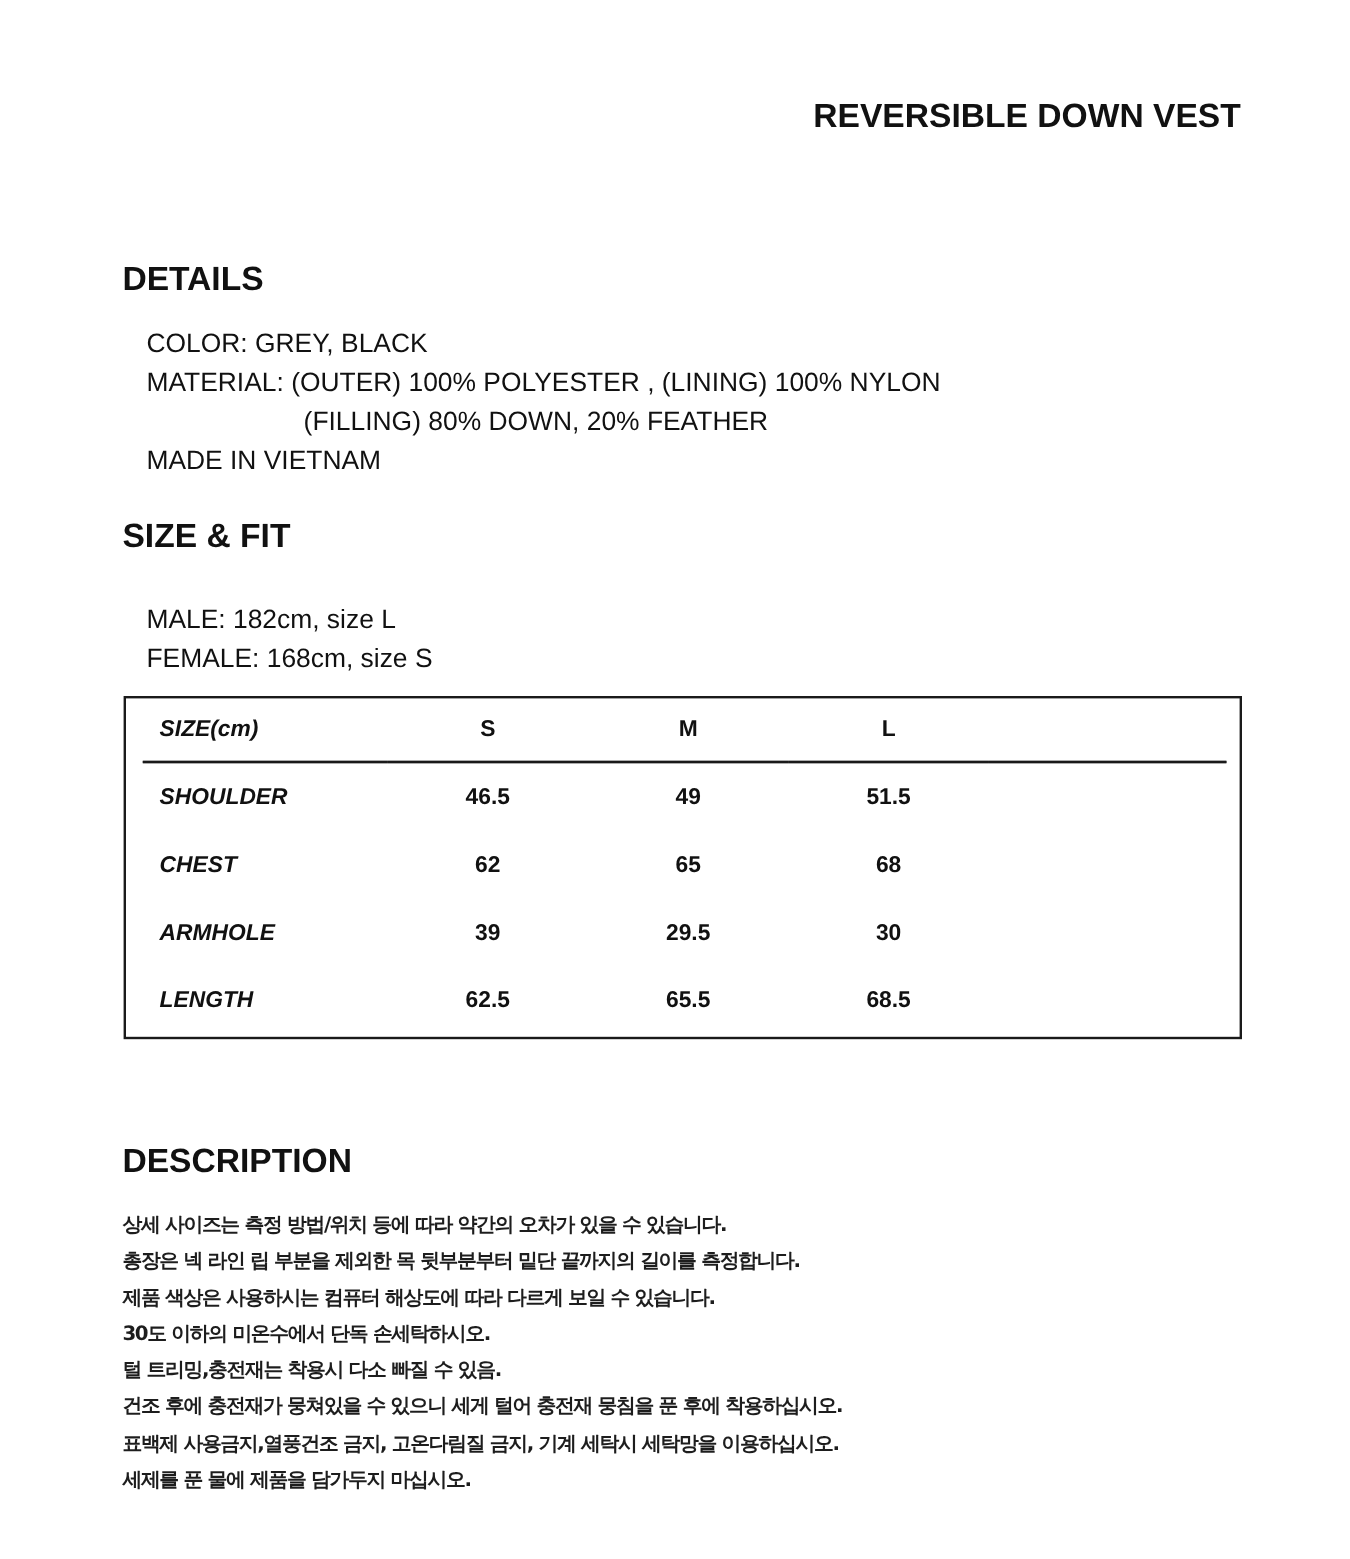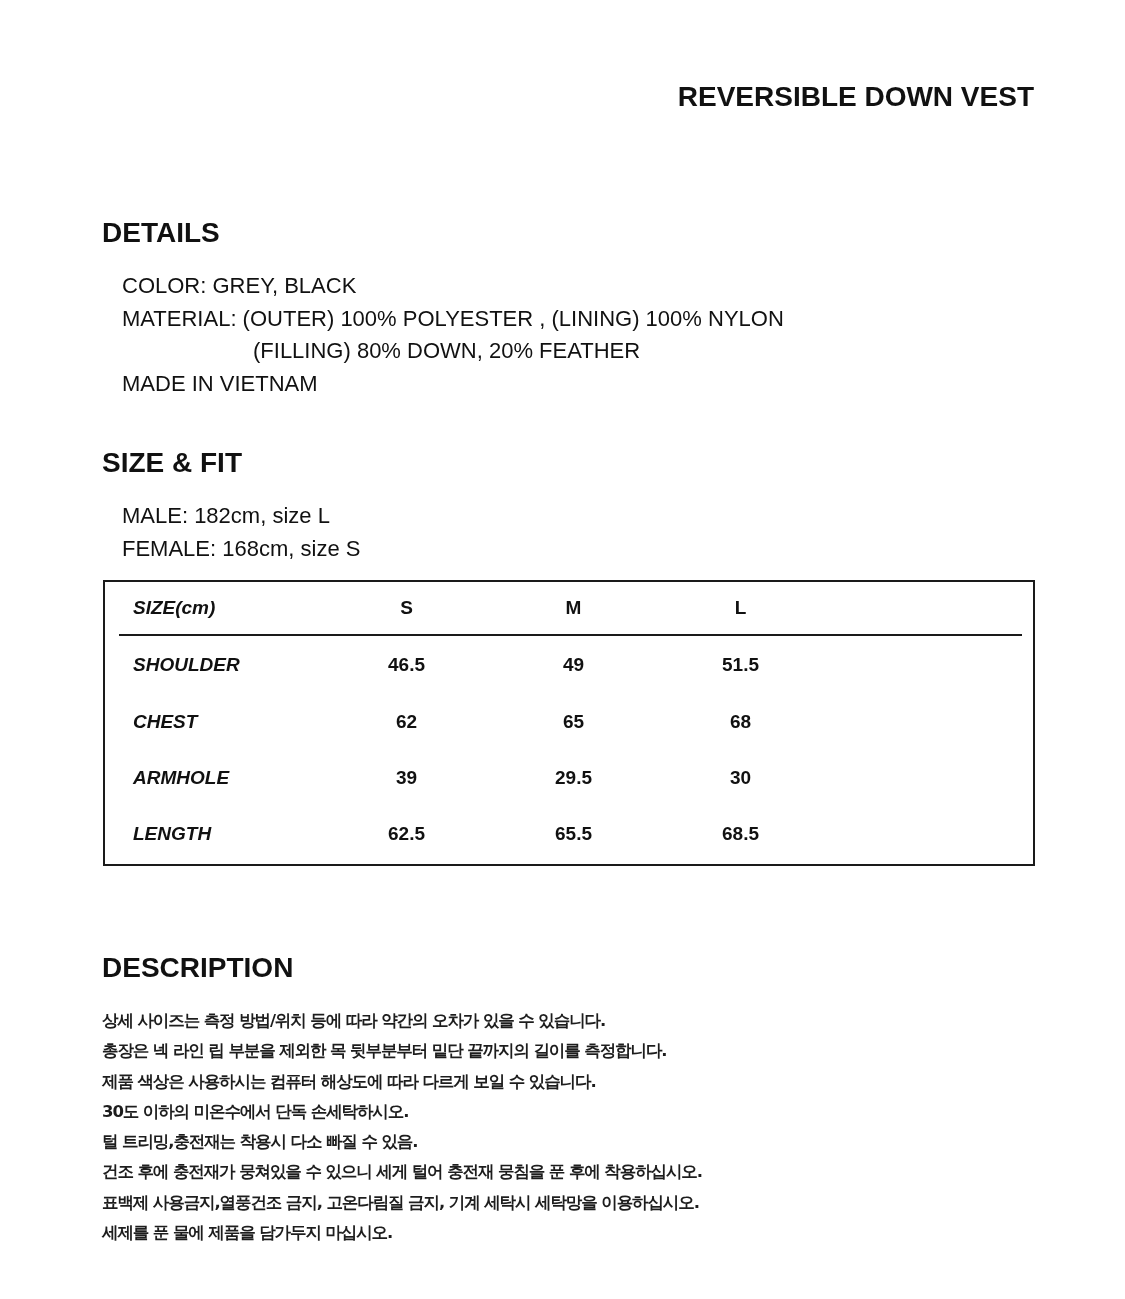--- a/index.html
+++ b/index.html
@@ -29,21 +29,21 @@
     .section-heading {
       position: absolute;
       left: 102px;
       font-size: 28px;
       font-weight: 700;
       margin: 0;
       line-height: 30px;
       white-space: nowrap;
     }
     .details-heading { top: 218px; }
-    .fit-heading { top: 448px; }
+    .fit-heading { top: 432px; }
     .desc-heading { top: 953px; }
 
     .text-block {
       position: absolute;
       left: 102px;
       font-size: 22px;
       line-height: 32.5px;
       white-space: nowrap;
       margin-left: 20px;
     }

